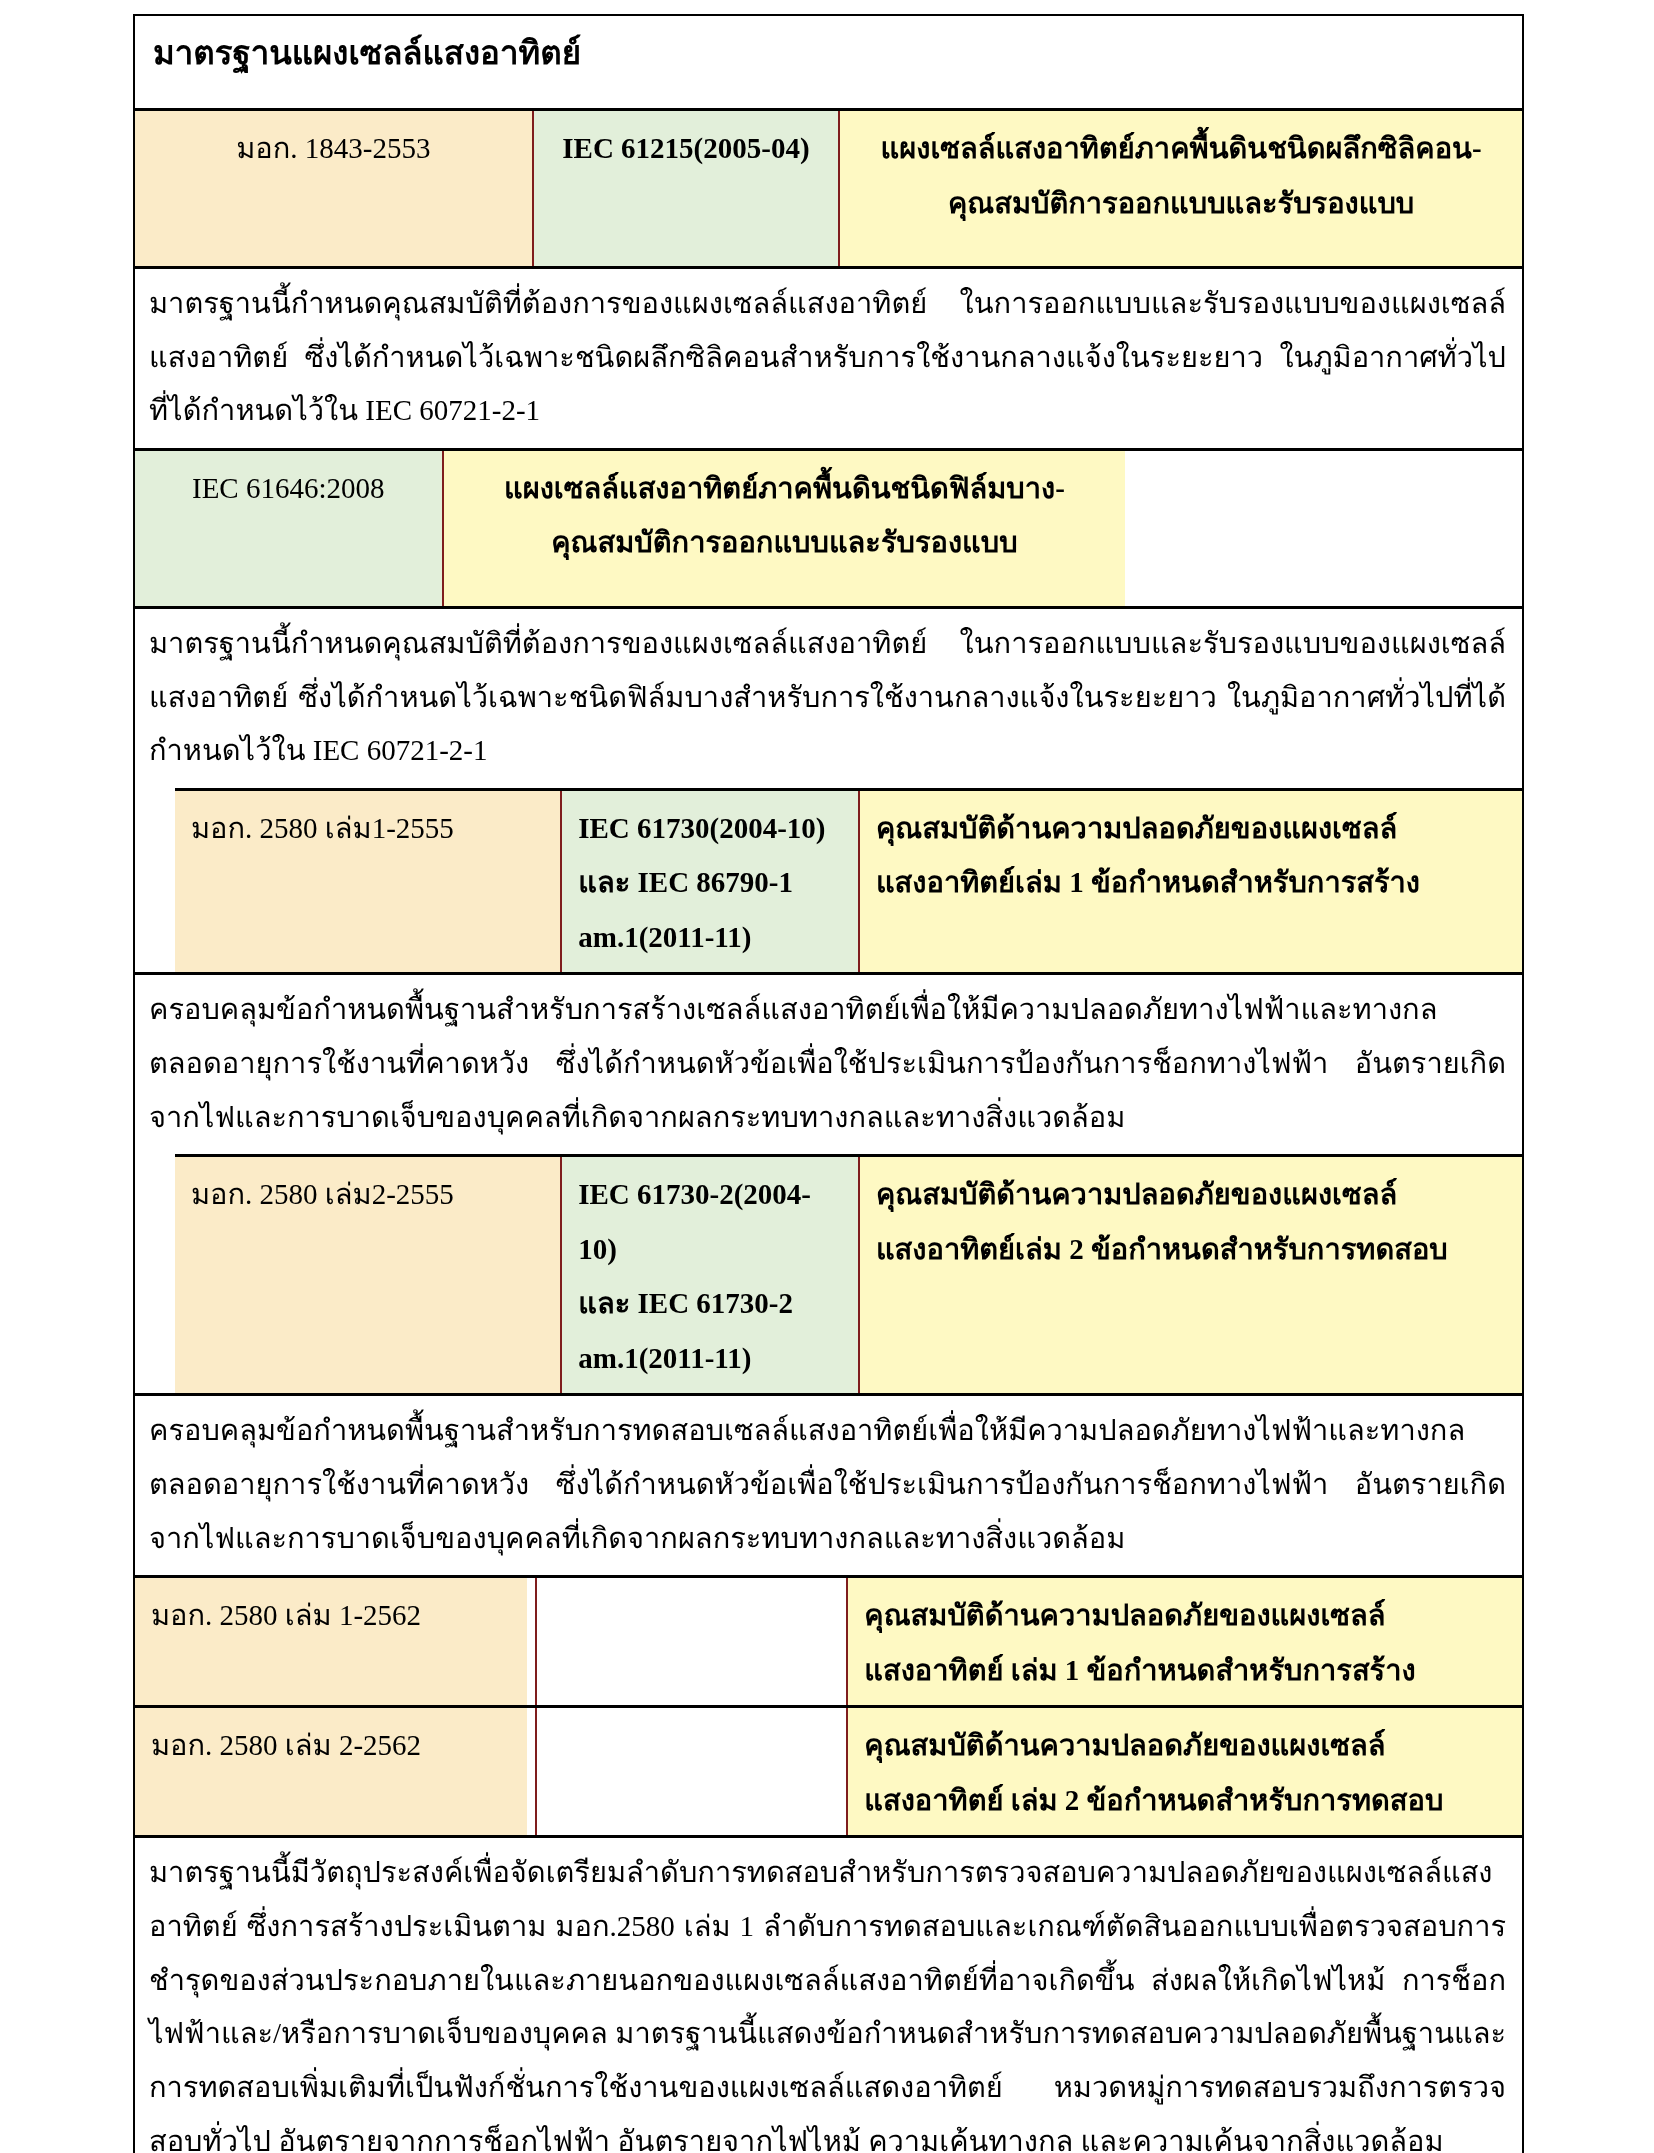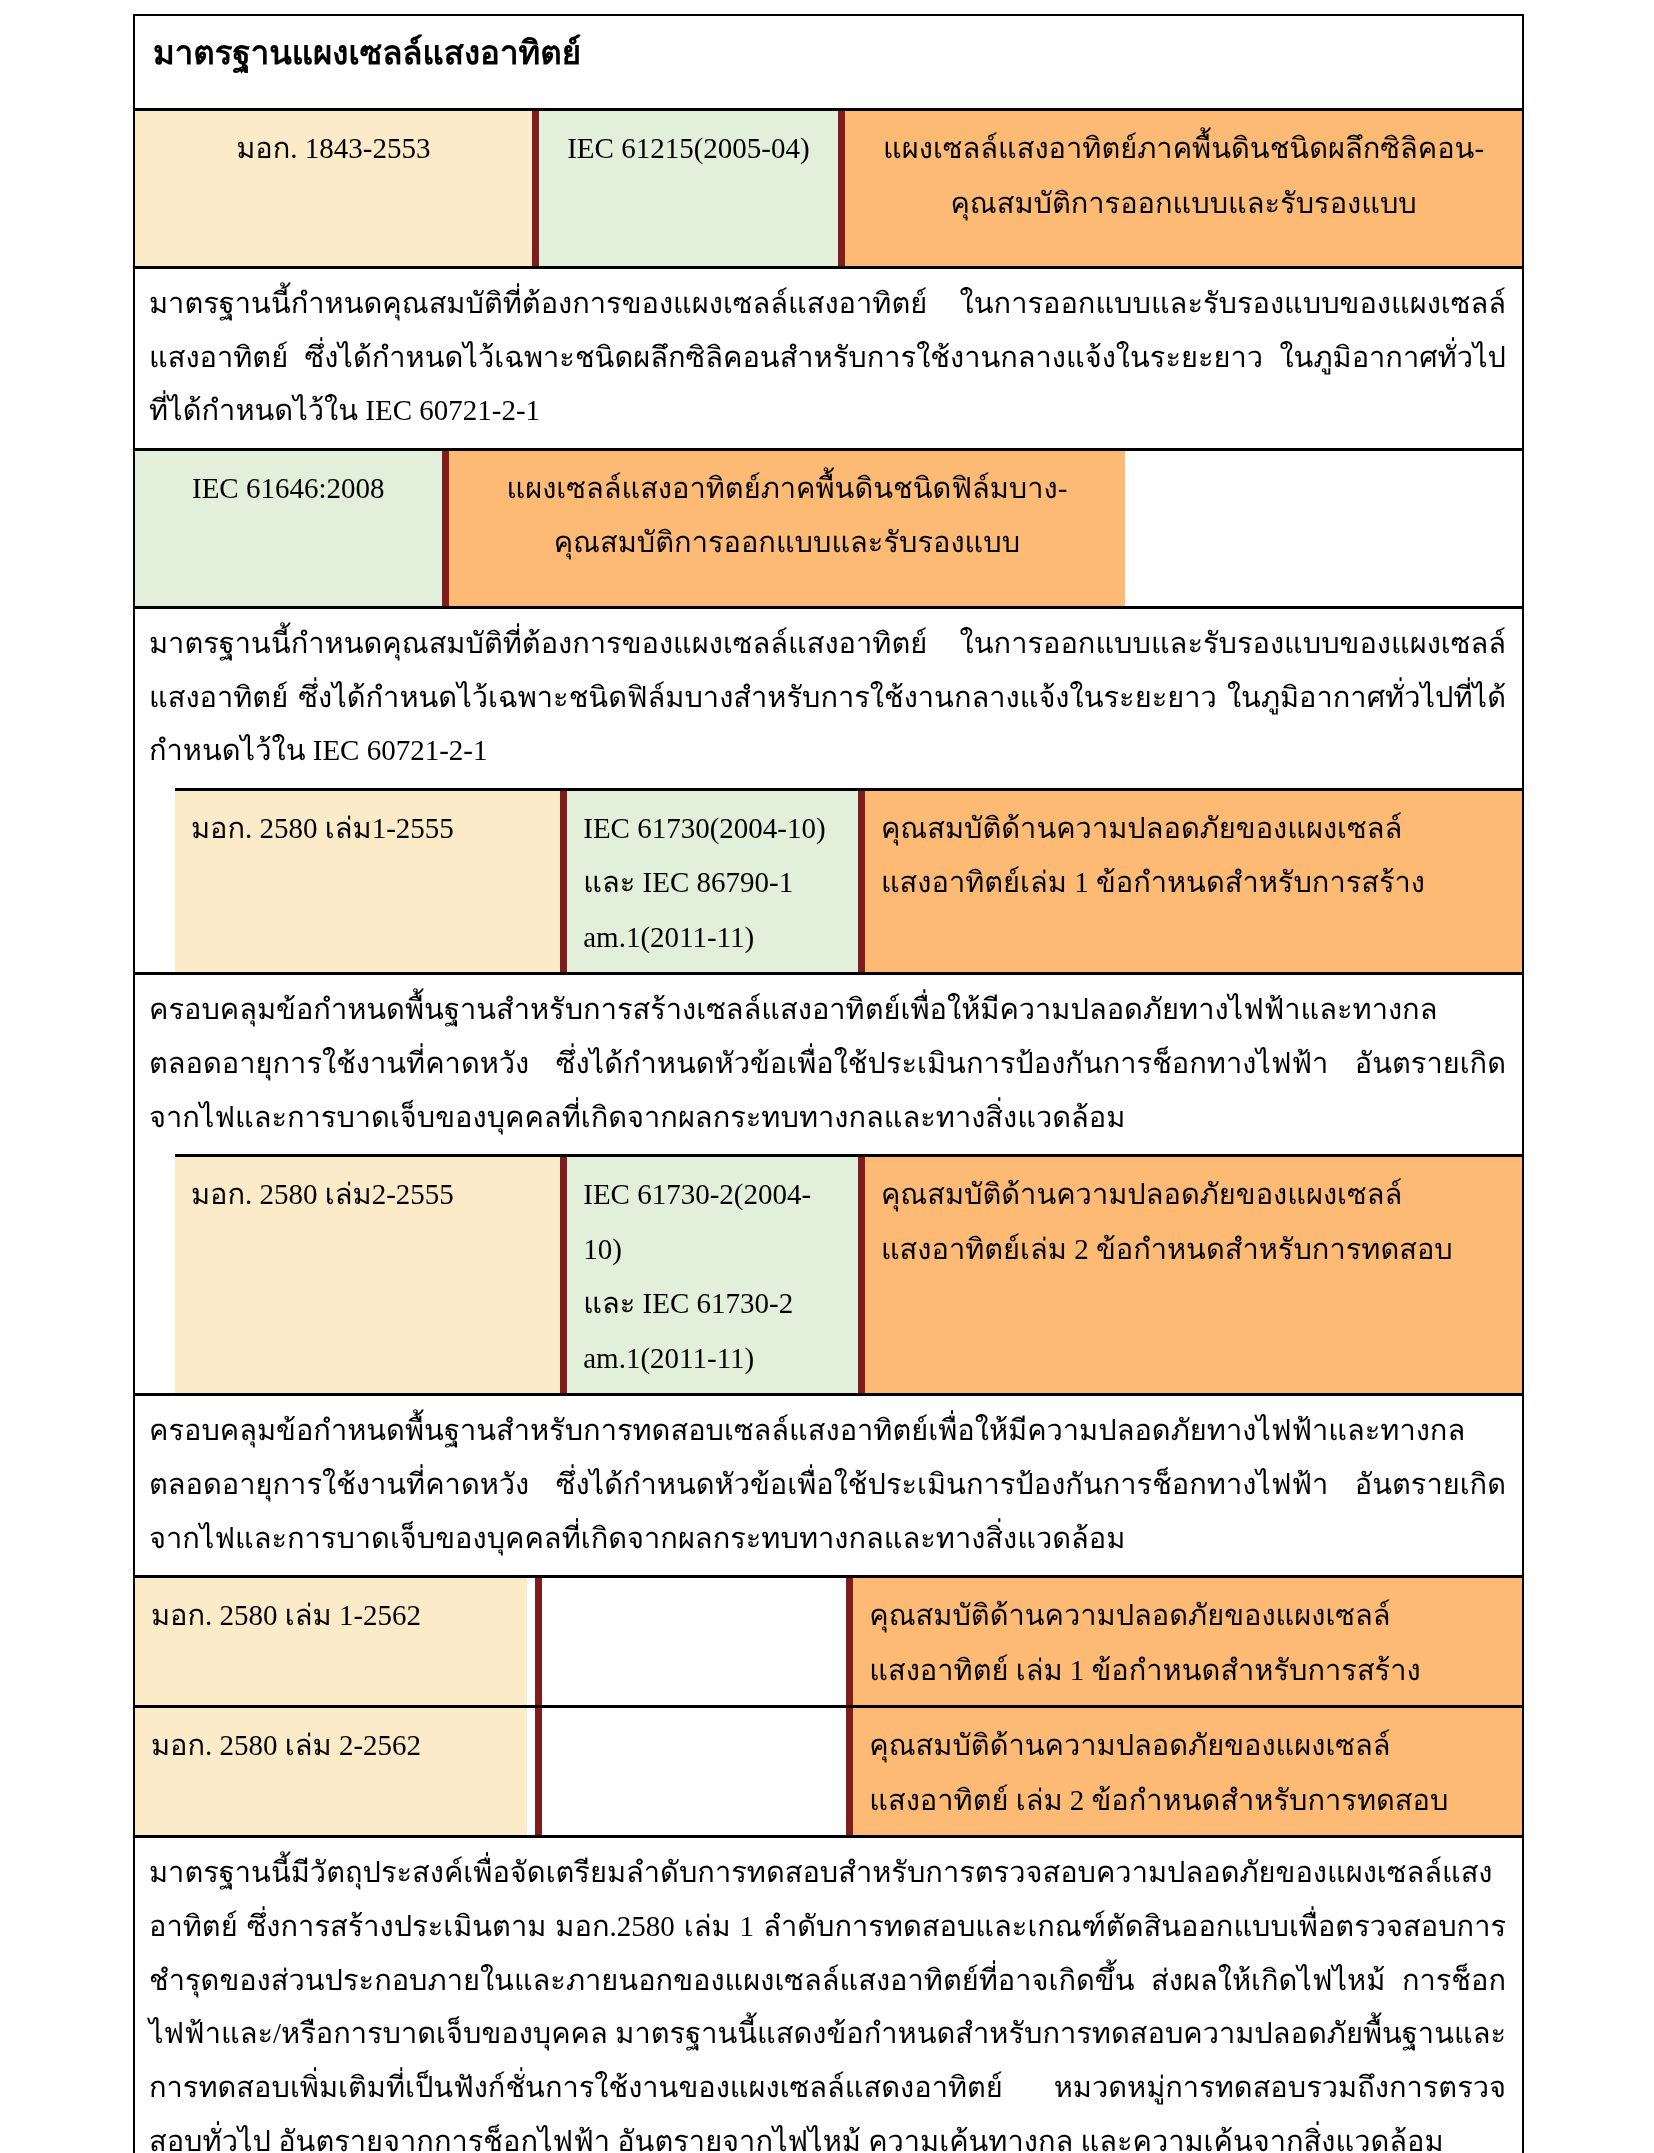--- a/index.html
+++ b/index.html
@@ -34,33 +34,33 @@
   .row:first-child { border-top: none; }
   .cell {
     box-sizing: border-box;
     padding: 10px 16px 8px 16px;
     font-size: 29px;
     line-height: 1.88;
     white-space: pre-line;
     overflow-wrap: break-word;
     word-break: break-word;
   }
-  .cell + .cell { border-left: 7px solid #7f1d1d; }
+  .cell + .cell { border-left: 2px solid #7f1d1d; font-weight: bold; }
   .title-cell {
     width: 100%;
     font-weight: bold;
     font-size: 33px;
     padding: 14px 18px;
     min-height: 92px;
     line-height: 1.4;
   }
   .tis-cell  { width: 28.6%; background: var(--tis-bg, #FBEBC8); }
   .iec-cell  { width: 22.1%; background: var(--iec-bg, #E2EFDA); }
   .iec-cell.empty { background: #ffffff; }
-  .name-cell { width: 49.3%; background: #fdba74; }
+  .name-cell { width: 49.3%; background: #fef9c3; }
   .h-2l { min-height: 158px; text-align: center; }
   .h-3l { min-height: 182px; margin-left: 40px; }
   .h-sm { min-height: 124px; gap: 8px; }
   .desc-cell {
     width: 100%;
     background: #ffffff;
     text-align: justify;
     line-height: 1.85;
     padding: 8px 16px 10px 14px;
   }

